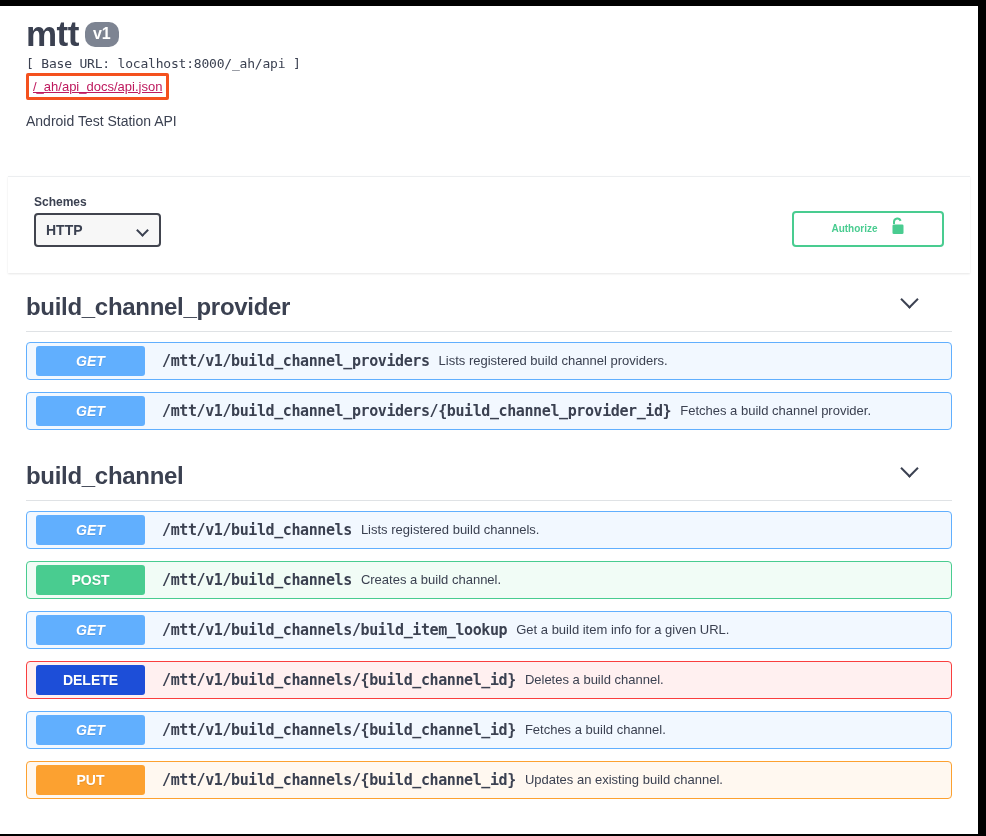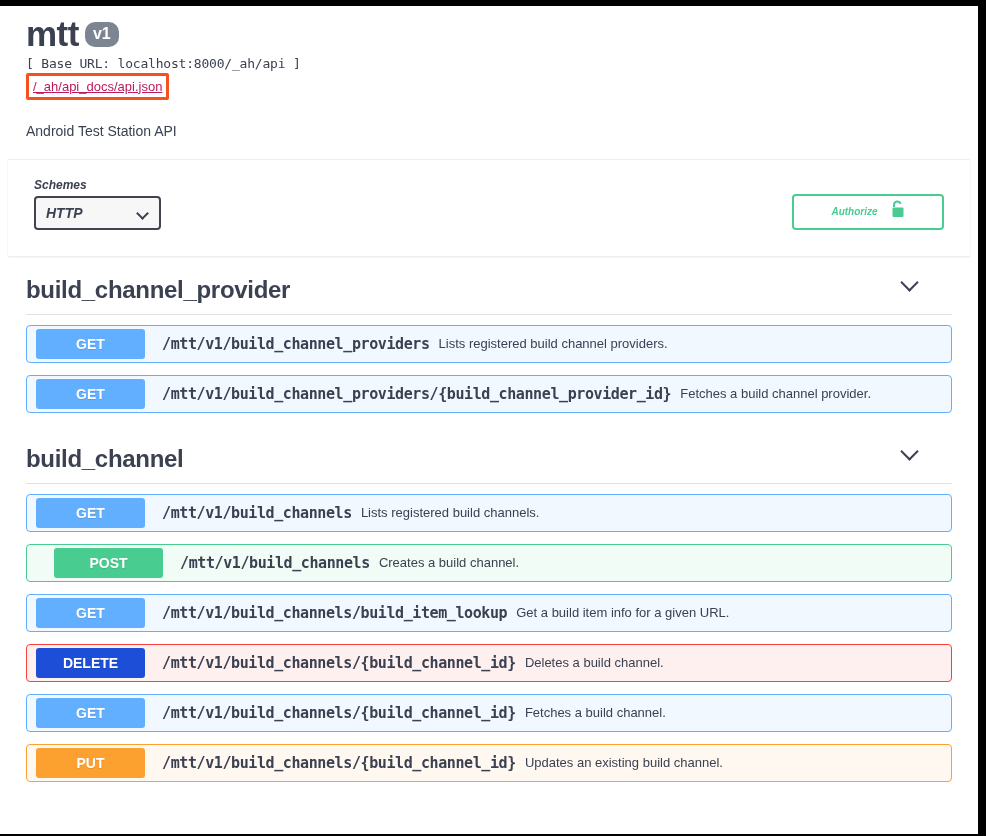--- a/index.html
+++ b/index.html
@@ -45,34 +45,33 @@
     border-radius:2px;
     padding:1px 4px 2px 4px;
   }
   .json-link {
     font-size:13px; color:#be185d;
     text-decoration:underline;
     cursor:pointer;
   }
   .api-desc {
     font-size:14px; color:#3b4151;
-    margin-top:23px;
+    margin-top:13px;
   }
 
   
   .scheme-block {
-    margin:20px 8px 0 8px;
+    margin:47px 8px 0 8px;
     background:#fff;
     border-top:1px solid #eceef0;
     box-shadow:0 1px 2px rgba(0,0,0,.10);
     padding:18px 26px 26px 26px;
     display:flex; align-items:flex-end;
     justify-content:space-between;
     height:97px;
-    font-style:italic;
   }
   .schemes-label {
     font-size:12px; font-weight:700; color:#3b4151;
     margin-bottom:4px;
   }
   .scheme-select {
     width:127px; height:34px;
     border:2px solid #41444e; border-radius:4px;
     background:#f7f7f7;
     display:flex; align-items:center;
@@ -145,22 +144,22 @@
     font-size:15px; font-weight:700; color:#3b4151;
     margin-left:17px; letter-spacing:-0.4px;
     white-space:nowrap;
   }
   .summary {
     font-size:13px; color:#3b4151;
     margin-left:9px; white-space:nowrap;
   }
 
   .op.get    { background:#f2f8ff; border:1px solid #61affe; }
-  .op.get .method    { background:#61affe; }
-  .op.post   { background:#f1fcf6; border:1px solid #49cc90;padding-left:18px; }
+  .op.get .method    { background:#61affe;font-style:italic; }
+  .op.post   { background:#f1fcf6; border:1px solid #49cc90; }
   .op.post .method   { background:#49cc90; }
   .op.delete { background:#fff0f0; border:1px solid #f93e3e; }
   .op.delete .method { background:#1d4ed8; }
   .op.put    { background:#fff8f0; border:1px solid #fca130; }
   .op.put .method    { background:#fca130; }
 </style>
 </head>
 <body>
 
 <div class="viewport">

